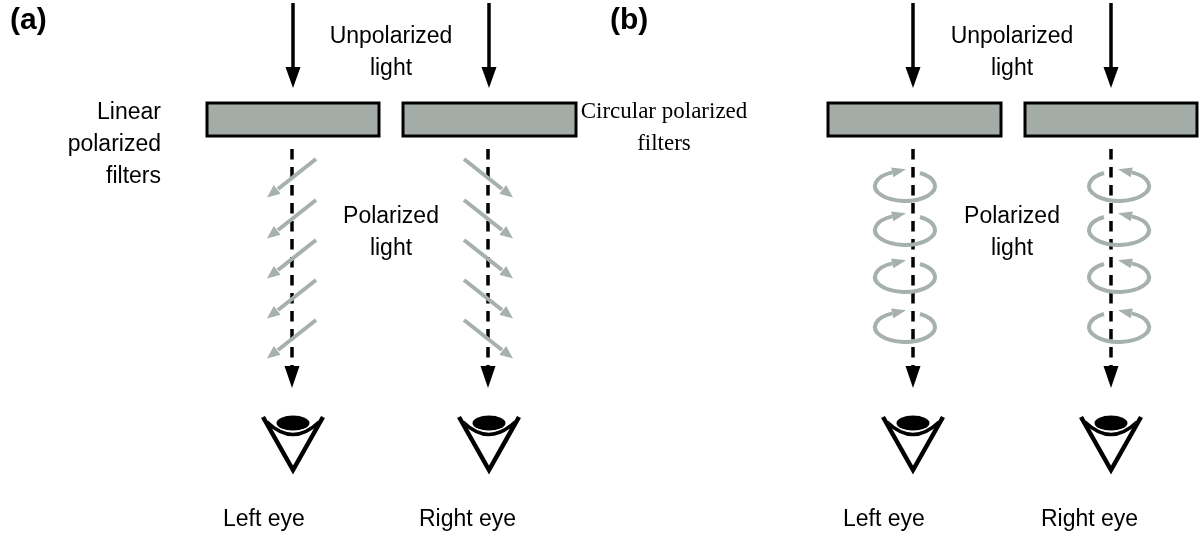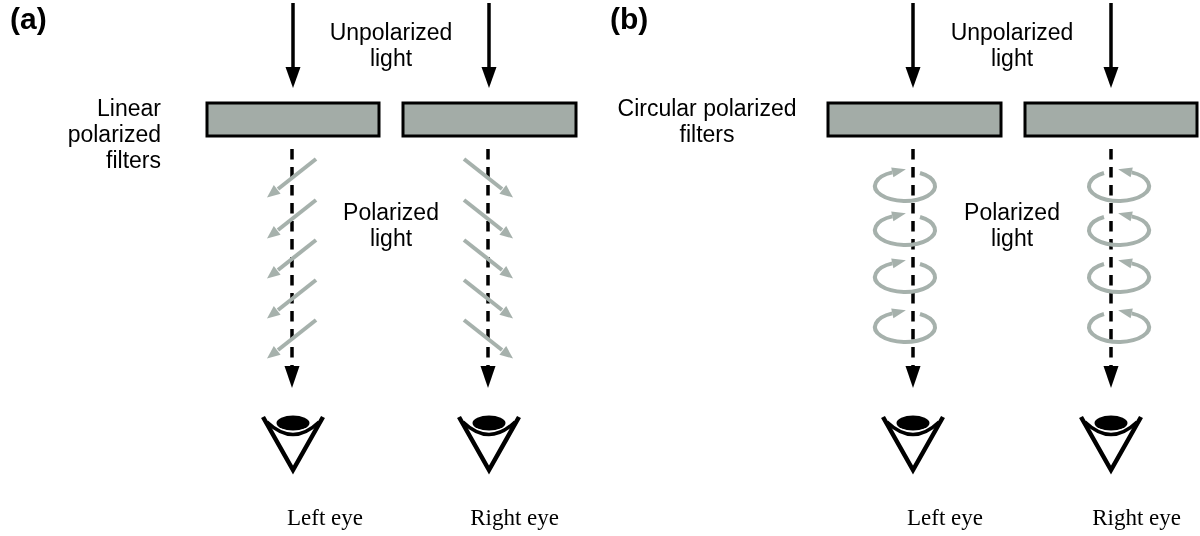--- a/index.html
+++ b/index.html
@@ -3,29 +3,29 @@
 <meta charset="utf-8">
 <style>
   html,body { margin:0; padding:0; background:#fff; }
   .canvas {
     position:relative; width:1200px; height:536px; background:#ffffff;
     font-family:"Liberation Sans", sans-serif; color:#000; overflow:hidden;
   }
   .gfx { position:absolute; left:0; top:0; }
   .tag { position:absolute; font-size:30px; font-weight:bold; letter-spacing:0; }
   .lbl {
-    position:absolute; text-align:center; font-size:23px; line-height:26px;
+    position:absolute; text-align:center; font-size:23px; line-height:32px;
     white-space:pre-line;
   }
-  .eyelbl { position:absolute; text-align:right; font-size:23px; line-height:26px;font-family:Liberation Serif, serif; }
+  .eyelbl { position:absolute; text-align:left; font-size:23px; line-height:26px; }
   
   #tag-a { left:10px; top:2px; }
   #tag-b { left:610px; top:2px; }
   #filter-label-a { left:1px;   top:95px;  width:160px;text-align:right; }
-  #filter-label-b { left:612px; top:95px;  width:190px; }
+  #filter-label-b { left:569px; top:95px;  width:190px;font-family:Liberation Serif, serif; }
   #unpolarized-a  { left:311px; top:19px;  width:160px; }
   #unpolarized-b  { left:932px; top:19px;  width:160px; }
   #polarized-a    { left:311px; top:199px; width:160px; }
   #polarized-b    { left:932px; top:199px; width:160px; }
   #left-eye-a  { left:223px;  top:505px; width:140px; }
   #right-eye-a { left:419px;  top:505px; width:140px; }
   #left-eye-b  { left:843px;  top:505px; width:140px; }
   #right-eye-b { left:1041px; top:505px; width:140px; }
   .bar { fill:#a3aca7; stroke:#000; stroke-width:3; }
 </style>

